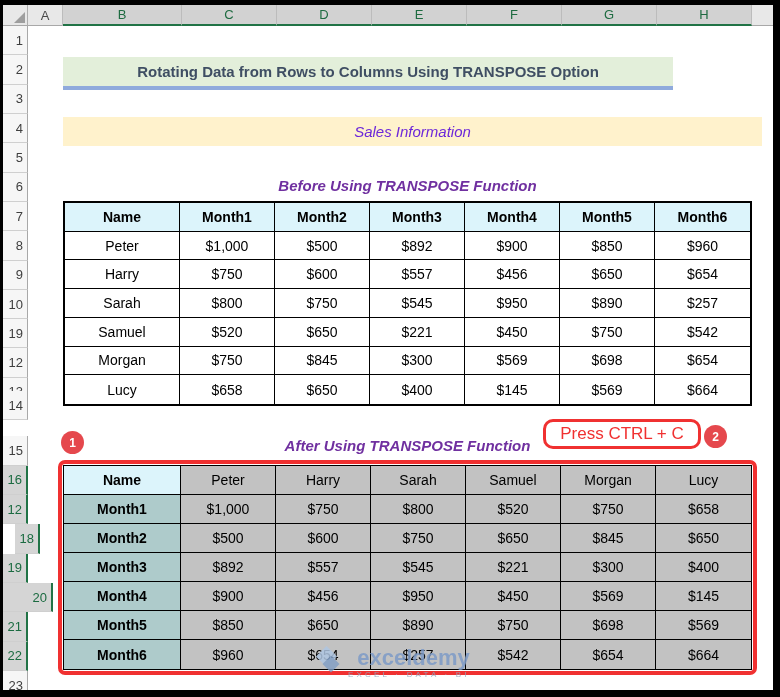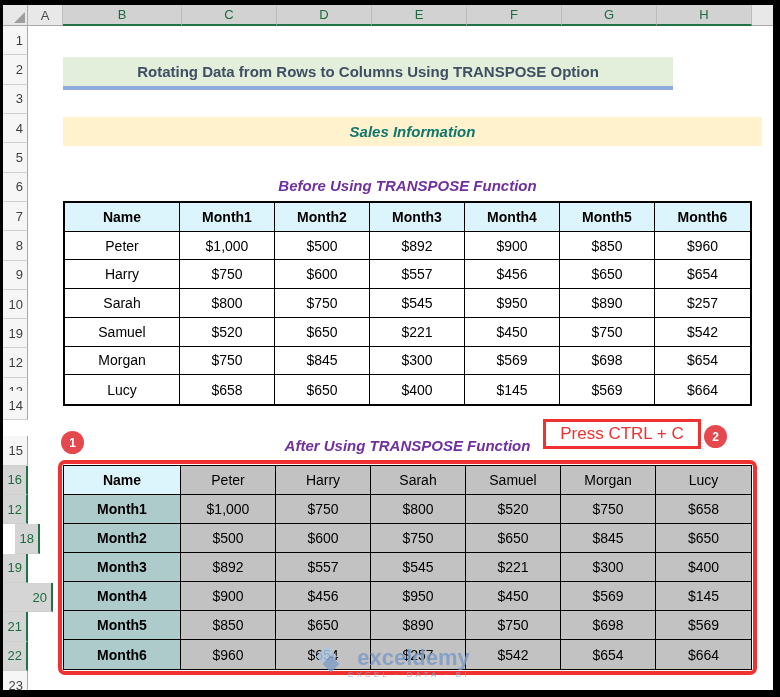--- a/index.html
+++ b/index.html
@@ -23,21 +23,21 @@
           display:flex;align-items:center;justify-content:flex-end;padding-right:4px;}
   .row-h.sel{background:#D5D5D5;color:#1B6B41;border-right:2px solid var(--green,#217346);}
 
   
   #title-banner{position:absolute;left:60px;top:52px;width:610px;height:29px;
           background:var(--title-bg,#E3EFDA);border-bottom:4px solid var(--title-line,#8FAADC);
           display:flex;align-items:center;justify-content:center;
           font-weight:bold;font-size:15px;color:var(--title-text,#3F4E63);}
   #subtitle-banner{position:absolute;left:60px;top:112px;width:699px;height:29px;
           background:var(--subtitle-bg,#FFF2CC);display:flex;align-items:center;justify-content:center;
-          font-weight:bold;font-style:italic;font-size:15px;color:#0f766e;}
+          font-weight:normal;font-style:italic;font-size:15px;color:#6d28d9;}
   .section-label{position:absolute;left:60px;width:689px;text-align:center;
           font-weight:bold;font-style:italic;font-size:15px;color:var(--purple,#7030A0);}
   #before-label{top:172px;}
   #after-label{top:432px;}
 
   
   .xl-table{position:absolute;left:60px;width:689px;height:205px;display:grid;box-sizing:border-box;z-index:2;}
   #table-before{top:196px;border:2px solid #000;grid-template-columns:115px repeat(6,95px);grid-template-rows:repeat(7,1fr);}
   #table-after{top:460px;border:1px solid #000;grid-template-columns:117px repeat(6,95px);grid-template-rows:repeat(7,1fr);}
   .cell{border-right:1px solid #000;border-bottom:1px solid #000;box-sizing:border-box;
@@ -46,21 +46,21 @@
   .cell.last-r{border-bottom:none;}
   .hdr-cyan{background:var(--cyan,#DCF4FB);font-weight:bold;}
   .hdr-teal{background:var(--teal,#AECBCB);font-weight:bold;}
   .body-gray{background:var(--selgray,#C2C2C2);}
   .body-white{background:#fff;}
 
   
   #red-frame{position:absolute;left:55px;top:455px;width:699px;height:215px;box-sizing:border-box;
           border:4px solid var(--red,#F03131);border-radius:7px;z-index:5;pointer-events:none;}
   #press-box{position:absolute;left:540px;top:414px;width:158px;height:30px;box-sizing:border-box;
-          border:3px solid var(--red,#F03131);border-radius:0;background:#fff;z-index:6;
+          border:3px solid var(--red,#F03131);border-radius:10px;background:#fff;z-index:6;
           display:flex;align-items:center;justify-content:center;font-size:17px;color:var(--red,#F03131);}
   .badge{position:absolute;width:23px;height:23px;border-radius:50%;background:var(--badge,#E5484D);
           color:#fff;font-size:12px;font-weight:bold;display:flex;align-items:center;justify-content:center;z-index:6;}
   #badge1{left:58px;top:426px;}
   #badge2{left:701px;top:420px;}
 
   
   #watermark{position:absolute;left:313px;top:642px;z-index:9;display:flex;align-items:flex-start;gap:6px;opacity:0.85;}
   .wm-logo{position:relative;width:26px;height:30px;}
   .wm-logo .d1{position:absolute;left:3px;top:2px;width:15px;height:15px;background:#AFC6E2;transform:rotate(45deg);}

